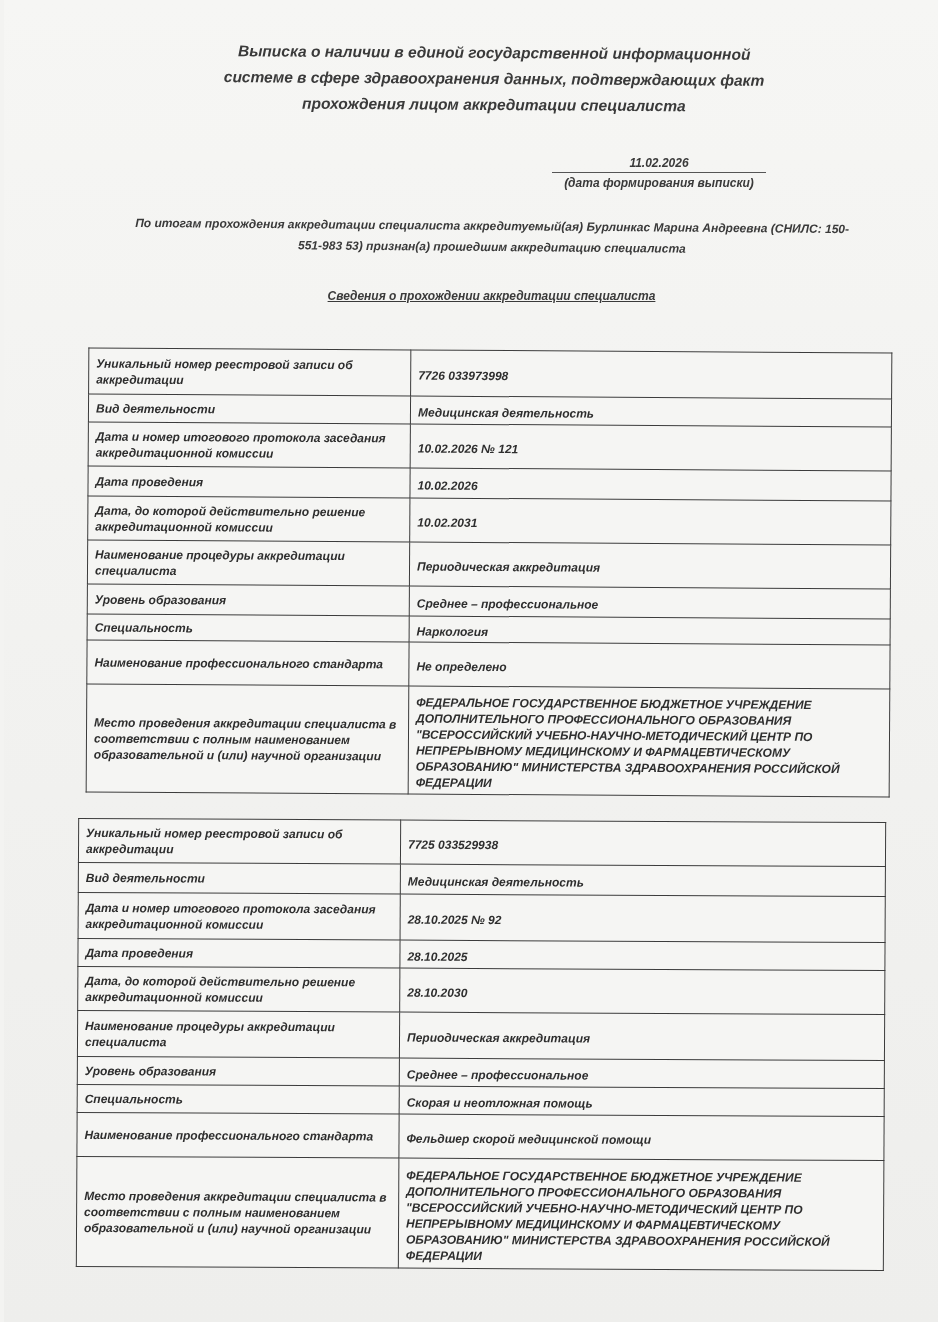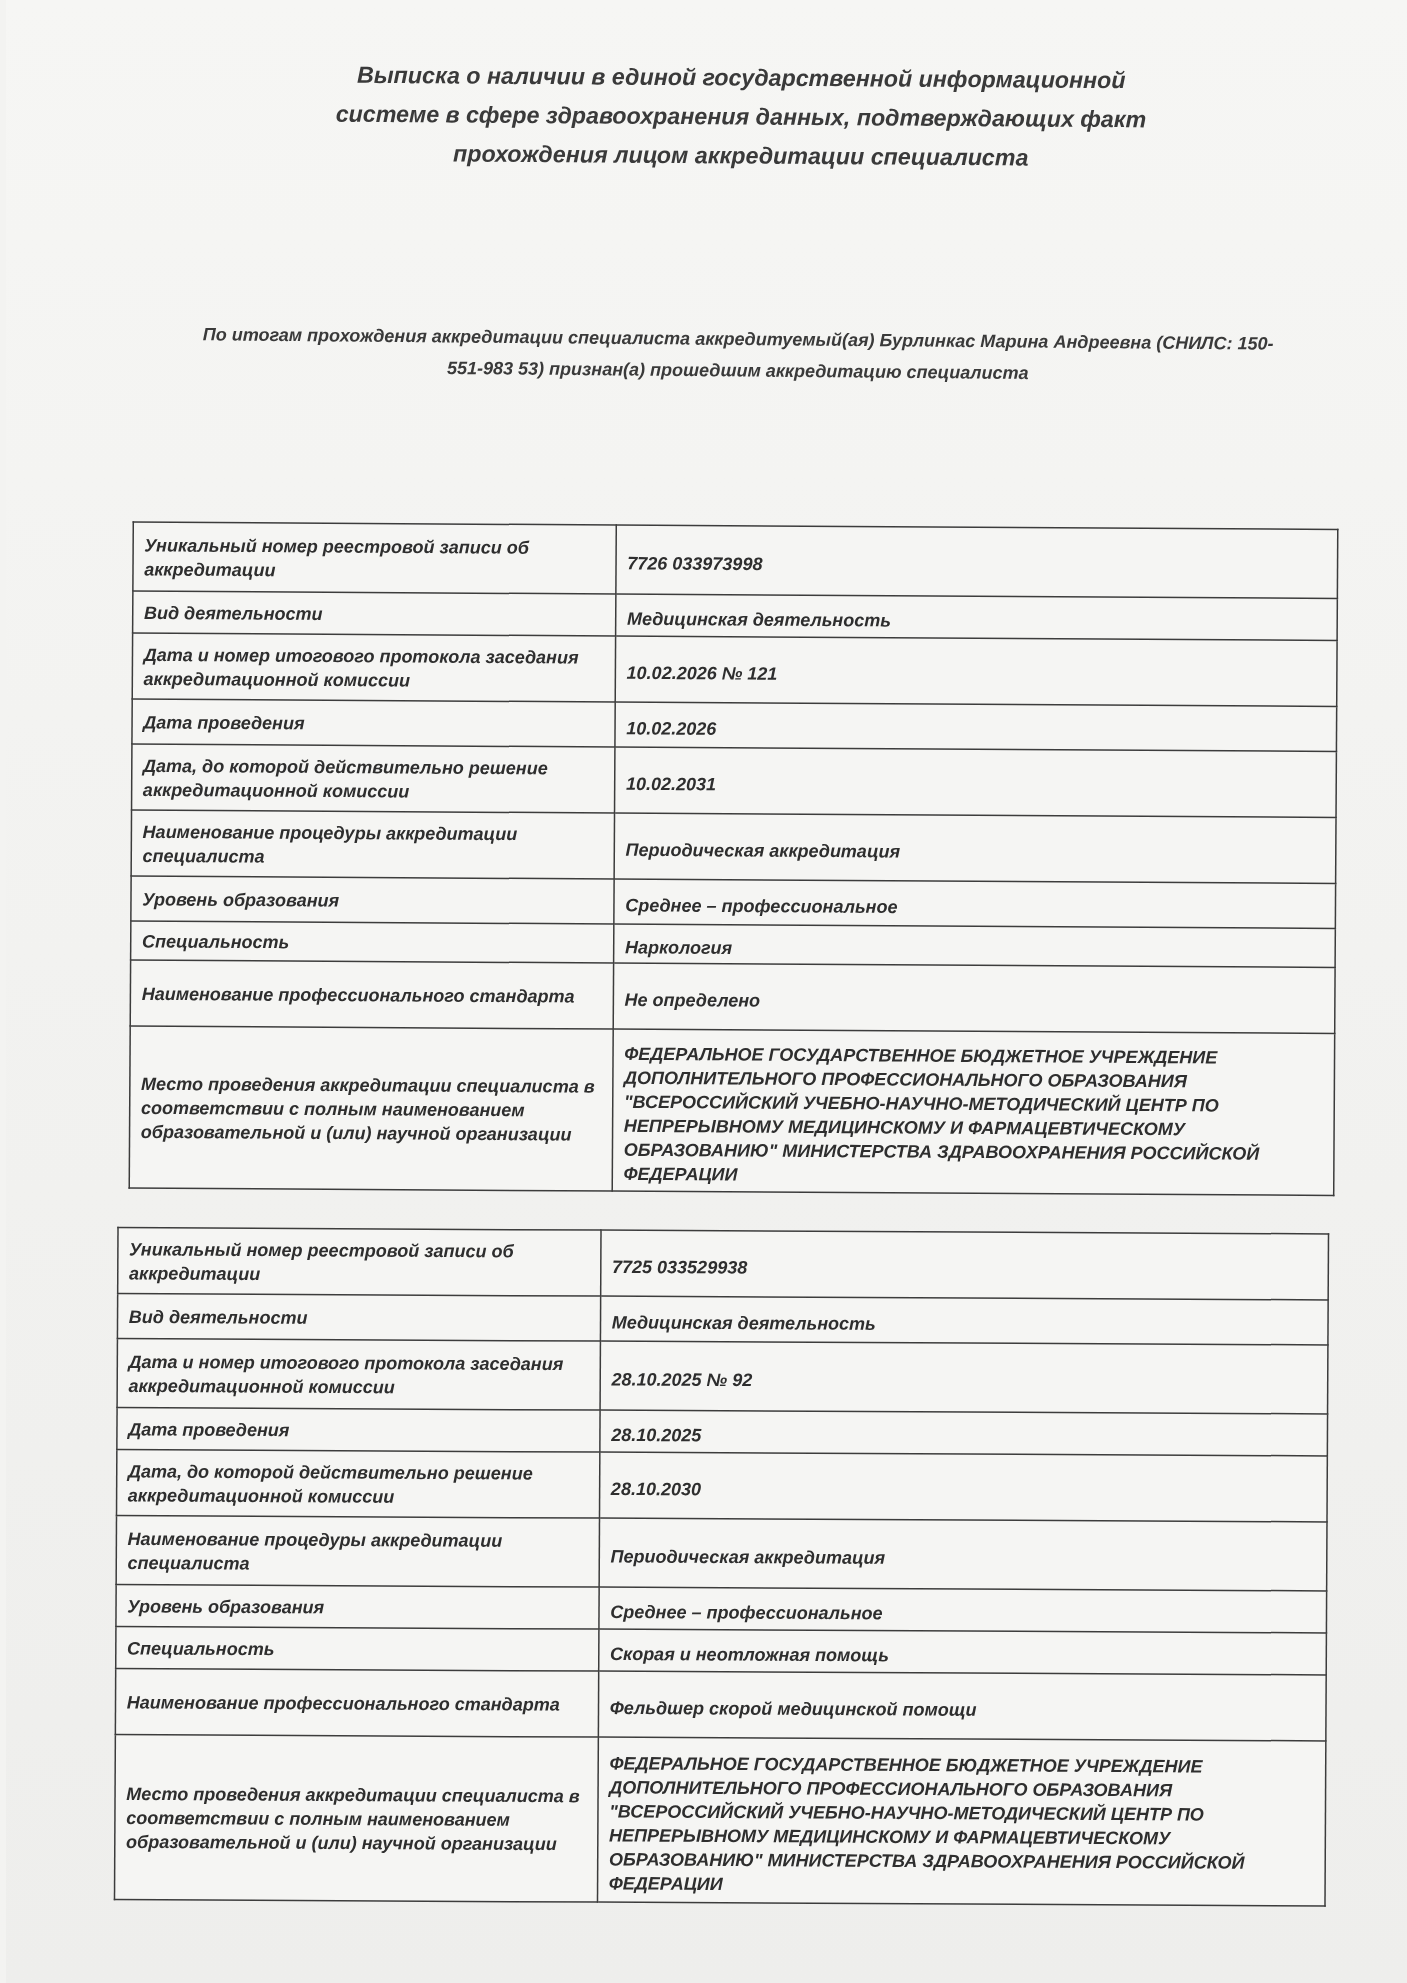--- a/index.html
+++ b/index.html
@@ -64,26 +64,31 @@
     #table1 { left: 83px; top: 350px; width: 804px; transform: rotate(0.35deg); }
     #table2 { left: 73px; top: 820px; width: 808px; transform: rotate(0.3deg); }
   </style>
 </head>
 <body>
 
 <div class="page">
 
   <div class="title">Выписка о наличии в единой государственной информационной системе в сфере здравоохранения данных, подтверждающих факт прохождения лицом аккредитации специалиста</div>
 
+  <div class="date-block">
+    <div class="date-value">11.02.2026</div>
+    <div class="date-caption">(дата формирования выписки)</div>
+  </div>
 
   <div class="statement">
     <div>По итогам прохождения аккредитации специалиста аккредитуемый(ая) Бурлинкас Марина Андреевна (СНИЛС: 150-</div>
     <div>551-983 53) признан(а) прошедшим аккредитацию специалиста</div>
   </div>
 
+  <div class="section-heading">Сведения о прохождении аккредитации специалиста</div>
 
   <table class="acc" id="table1">
     <tbody>
       <tr style="height:46px">
           <td class="lbl">Уникальный номер реестровой записи об аккредитации</td>
           <td class="val">7726 033973998</td>
         </tr>
       <tr style="height:28px">
           <td class="lbl">Вид деятельности</td>
           <td class="val">Медицинская деятельность</td>

